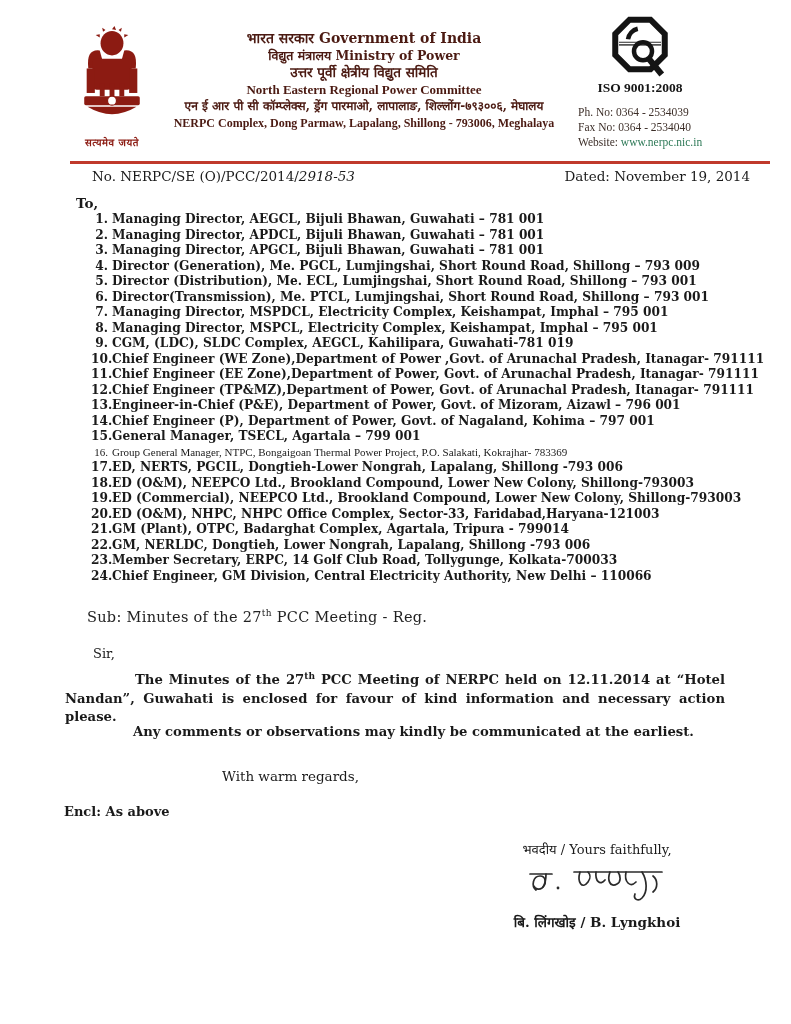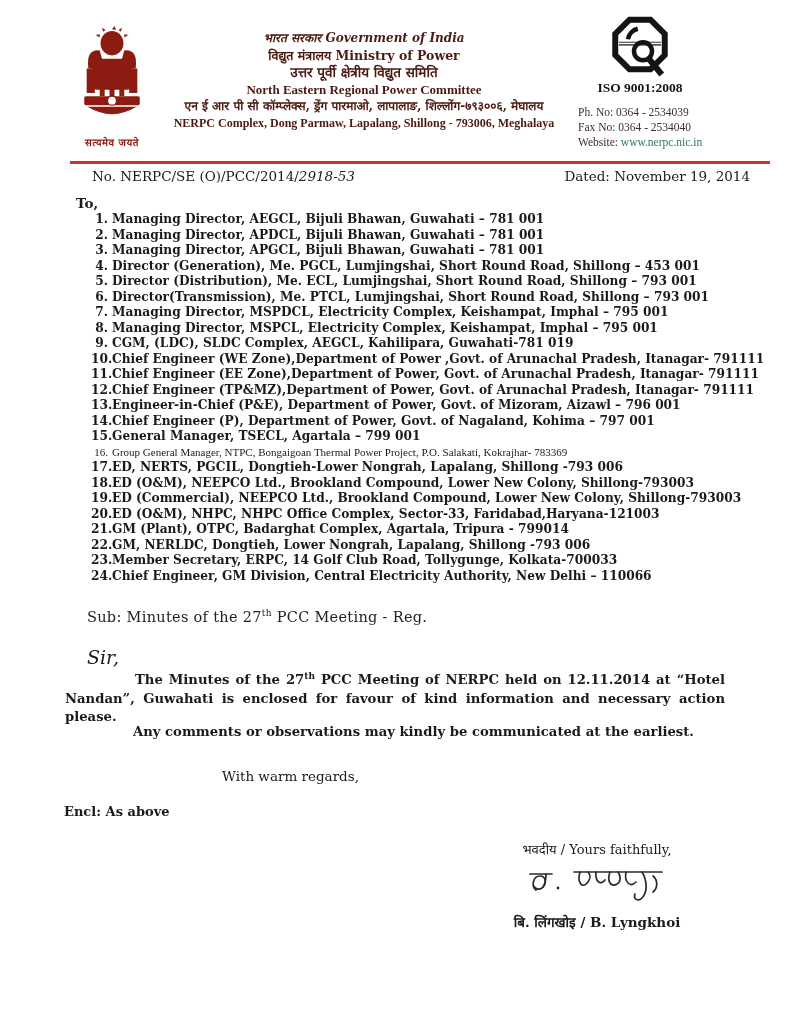--- a/index.html
+++ b/index.html
@@ -10,21 +10,21 @@
   }
   .abs{position:absolute;}
 
   
   .emblem{left:68px;top:26px;width:88px;text-align:center;color:#8c1b12;}
   .emblem svg{display:block;margin:0 auto;}
   .emblem .motto{font-size:10px;font-weight:bold;color:#8c1b12;margin-top:11px;letter-spacing:.5px;}
 
   .h-center{left:158px;top:30px;width:412px;text-align:center;color:#4b1a12;}
   .h-center .hl{line-height:17px;font-weight:bold;}
-  .hl-0{font-size:12px;font-style:italic;}
+  .hl-0{font-size:14px;}
   .hl-1{font-size:12.5px;}
   .hl-2{font-size:13.5px;}
   .hl-3{font-size:13px;font-family:"Liberation Serif",serif;}
   .hl-4{font-size:12px;}
   .hl-5{font-size:12px;font-family:"Liberation Serif",serif;}
 
   .h-right{left:578px;top:14px;width:205px;}
   .iso-wrap{width:124px;text-align:center;}
   .iso-wrap svg{display:block;margin:0 auto;}
   .iso-label{font-size:13.5px;font-weight:bold;color:#161616;margin-top:2px;font-family:"Liberation Serif",serif;}
@@ -42,21 +42,21 @@
 
   
   .recipients{left:91px;top:212px;width:660px;}
   .r-row{line-height:15.5px;font-size:12.2px;font-weight:bold;white-space:nowrap;}
   .r-row.regular{font-weight:normal;font-family:"Liberation Serif",serif;font-size:11px;}
   .r-no{display:inline-block;width:17px;text-align:right;margin-right:4px;}
 
   
   .subject{left:87px;top:608px;font-size:14.5px;letter-spacing:.3px;color:#222;}
   sup{font-size:9px;}
-  .sir{left:87px;top:646px;font-size:19px;font-style:italic;}
+  .sir{left:93px;top:646px;font-size:13px;}
   .para1{left:64px;top:666px;width:660px;font-weight:bold;font-size:13.2px;
          line-height:18.5px;text-indent:70px;text-align:justify;margin:1px;}
   .para2{left:133px;top:724px;font-weight:bold;font-size:13.2px;}
   .regards{left:222px;top:768px;font-size:13.5px;}
   .encl{left:64px;top:804px;font-weight:bold;font-size:13px;}
 
   
   .sigblock{left:478px;top:840px;width:238px;text-align:center;}
   .closing{font-size:13px;}
   .sigblock svg{display:block;margin:2px auto 0 auto;}
@@ -126,21 +126,21 @@
     <span><span>No. NERPC/SE (O)/PCC/2014/</span><span class="serial">2918-53</span></span>
     <span>Dated: November 19, 2014</span>
   </div>
 
   <div class="abs to">To,</div>
 
   <div class="abs recipients">
       <div class="r-row"><span class="r-no">1.</span><span>Managing Director, AEGCL, Bijuli Bhawan, Guwahati – 781 001</span></div>
       <div class="r-row"><span class="r-no">2.</span><span>Managing Director, APDCL, Bijuli Bhawan, Guwahati – 781 001</span></div>
       <div class="r-row"><span class="r-no">3.</span><span>Managing Director, APGCL, Bijuli Bhawan, Guwahati – 781 001</span></div>
-      <div class="r-row"><span class="r-no">4.</span><span>Director (Generation), Me. PGCL, Lumjingshai, Short Round Road, Shillong – 453 001</span></div>
+      <div class="r-row"><span class="r-no">4.</span><span>Director (Generation), Me. PGCL, Lumjingshai, Short Round Road, Shillong – 793 009</span></div>
       <div class="r-row"><span class="r-no">5.</span><span>Director (Distribution), Me. ECL, Lumjingshai, Short Round Road, Shillong – 793 001</span></div>
       <div class="r-row"><span class="r-no">6.</span><span>Director(Transmission), Me. PTCL, Lumjingshai, Short Round Road, Shillong – 793 001</span></div>
       <div class="r-row"><span class="r-no">7.</span><span>Managing Director, MSPDCL, Electricity Complex, Keishampat, Imphal – 795 001</span></div>
       <div class="r-row"><span class="r-no">8.</span><span>Managing Director, MSPCL, Electricity Complex, Keishampat, Imphal – 795 001</span></div>
       <div class="r-row"><span class="r-no">9.</span><span>CGM, (LDC), SLDC Complex, AEGCL, Kahilipara, Guwahati-781 019</span></div>
       <div class="r-row"><span class="r-no">10.</span><span>Chief Engineer (WE Zone),Department of Power ,Govt. of Arunachal Pradesh, Itanagar- 791111</span></div>
       <div class="r-row"><span class="r-no">11.</span><span>Chief Engineer (EE Zone),Department of Power, Govt. of Arunachal Pradesh, Itanagar- 791111</span></div>
       <div class="r-row"><span class="r-no">12.</span><span>Chief Engineer (TP&amp;MZ),Department of Power, Govt. of Arunachal Pradesh, Itanagar- 791111</span></div>
       <div class="r-row"><span class="r-no">13.</span><span>Engineer-in-Chief (P&amp;E), Department of Power, Govt. of Mizoram, Aizawl – 796 001</span></div>
       <div class="r-row"><span class="r-no">14.</span><span>Chief Engineer (P), Department of Power, Govt. of Nagaland, Kohima – 797 001</span></div>

